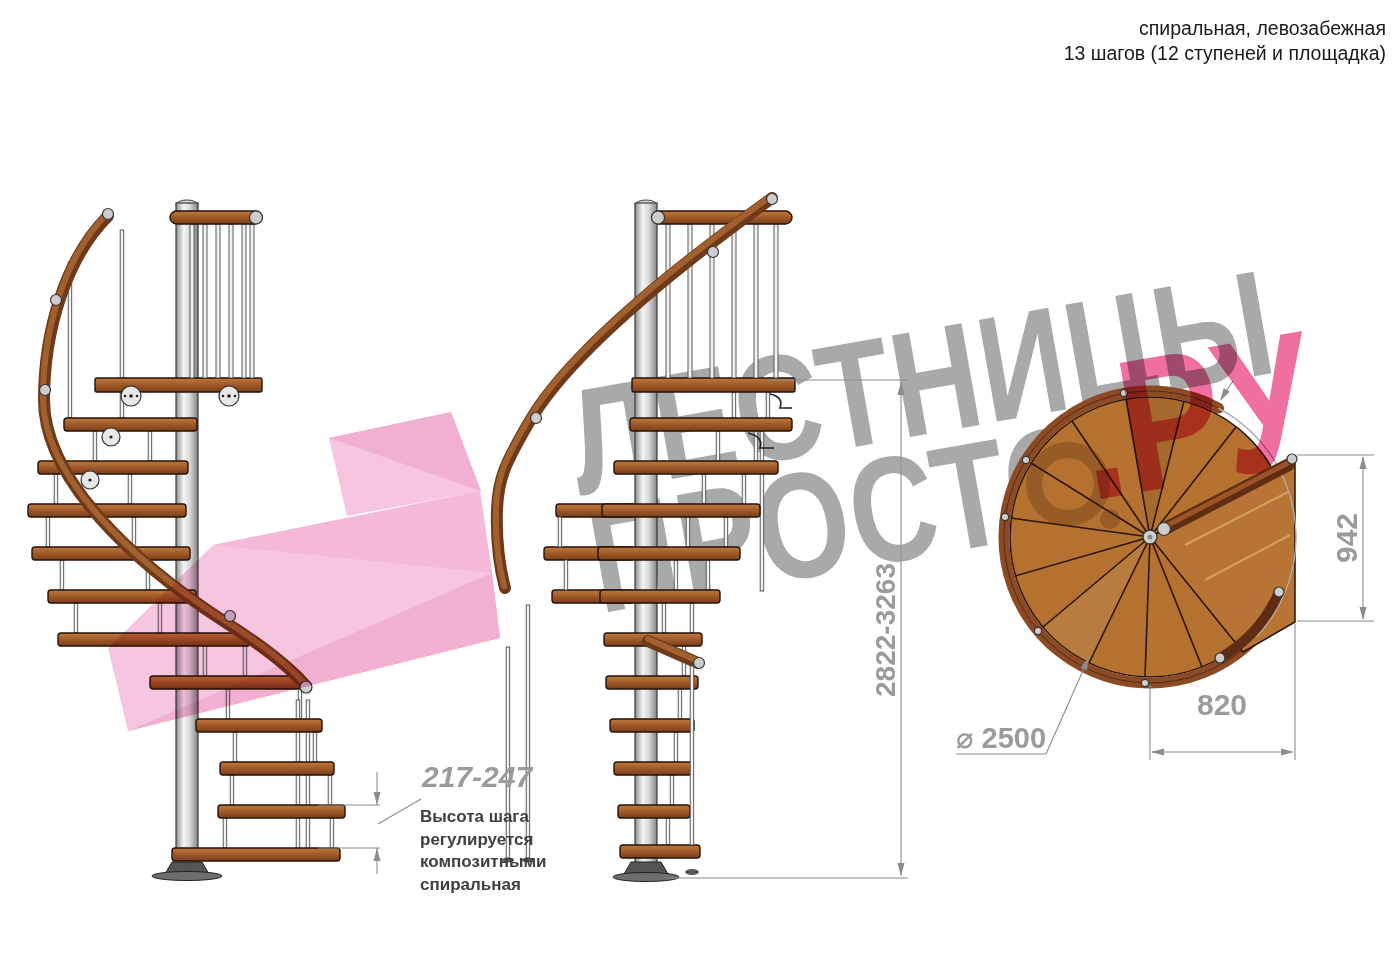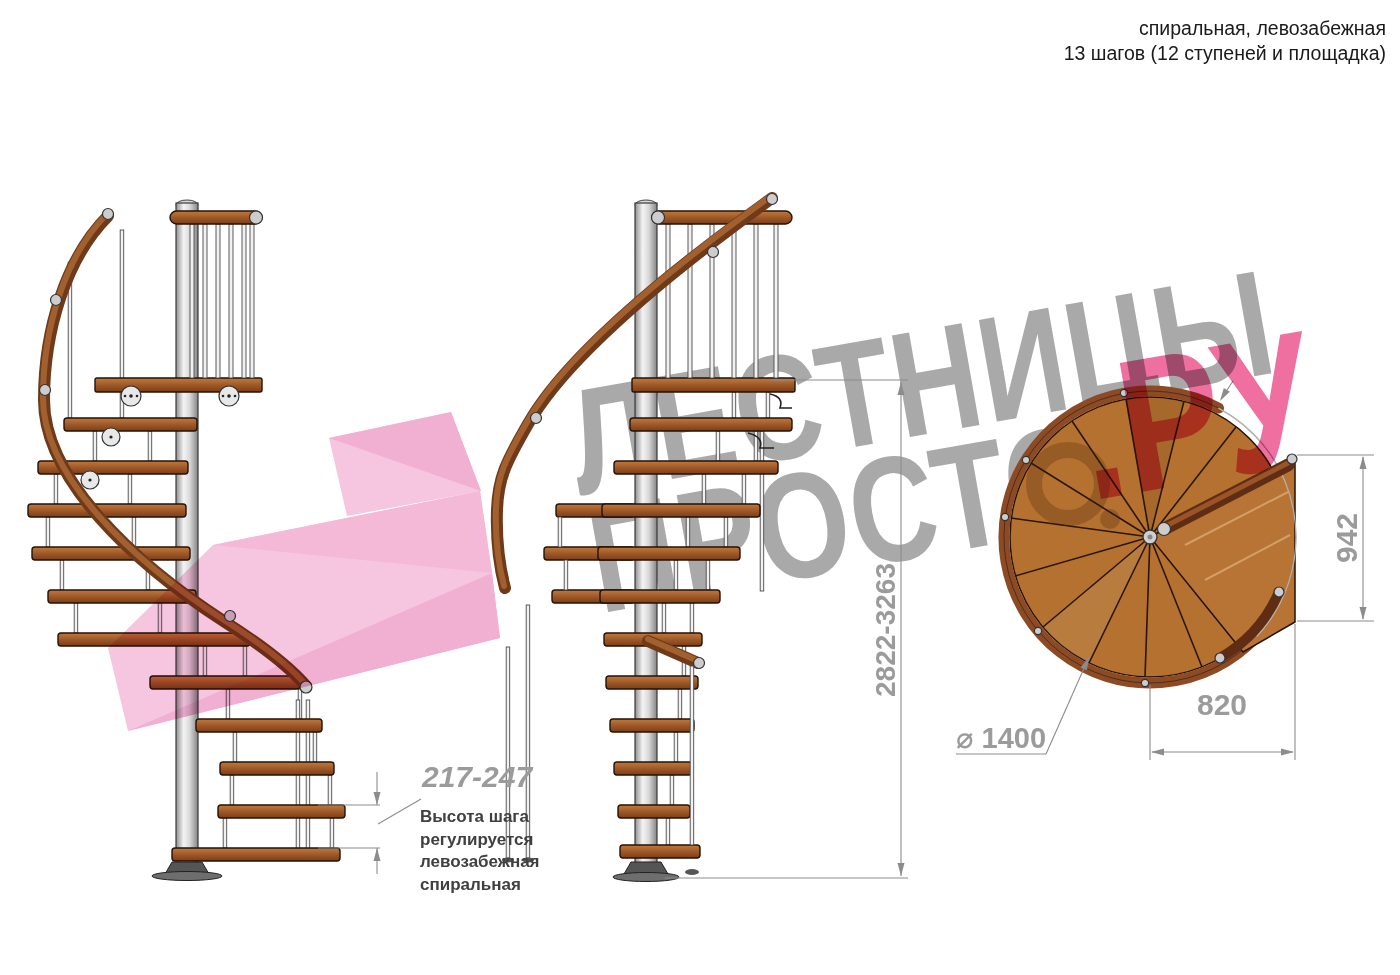--- a/index.html
+++ b/index.html
@@ -347,31 +347,31 @@
     <div class="header">
       <div>спиральная, левозабежная</div>
       <div>13 шагов (12 ступеней и площадка)</div>
     </div>
 
     <div class="dim-label" style="left:422px; top:760px;font-style:italic;">217-247</div>
 
     <div class="note">
       <div>Высота шага</div>
       <div>регулируется</div>
-      <div>левозабежная</div>
+      <div>композитными</div>
       <div>спиральная</div>
     </div>
 
     <div class="dim-label rot" style="left:816px; top:613px; font-size:28px;">2822-3263</div>
 
     <div class="dim-label rot" style="left:1277px; top:521px;">942</div>
 
     <div class="dim-label" style="left:1152px; top:688px; width:140px;">820</div>
 
-    <div class="dim-label" style="left:949px; top:721px; width:104px; font-size:29px;">⌀ 1400</div>
+    <div class="dim-label" style="left:949px; top:721px; width:104px; font-size:29px;">⌀ 2500</div>
   </div>
 
   <svg class="layer z4 blend" width="1400" height="975" viewBox="0 0 1400 975">
     <g opacity="0.85">
       <polygon points="108,648 213,545 480,491 492,573 500,638 128,731" fill="#f5bcdb"></polygon>
       <polygon points="329,438 451,412 481,491 347,516" fill="#f5bcdb"></polygon>
       <polygon points="329,438 451,412 481,491" fill="#efa3cb"></polygon>
       <polygon points="213,545 480,491 492,573" fill="#f2add1"></polygon>
       <polygon points="128,731 492,573 500,638" fill="#efa3cb"></polygon>
     </g>

